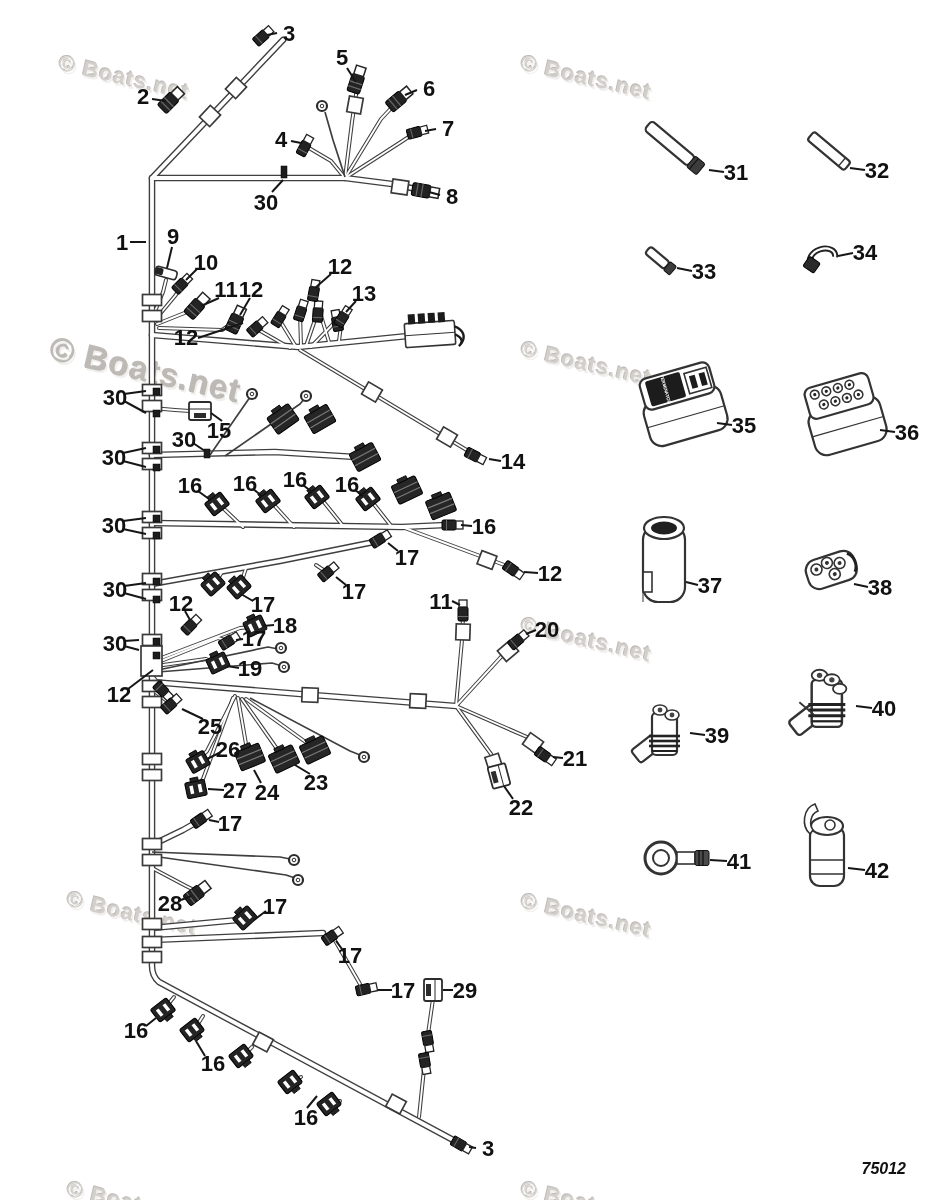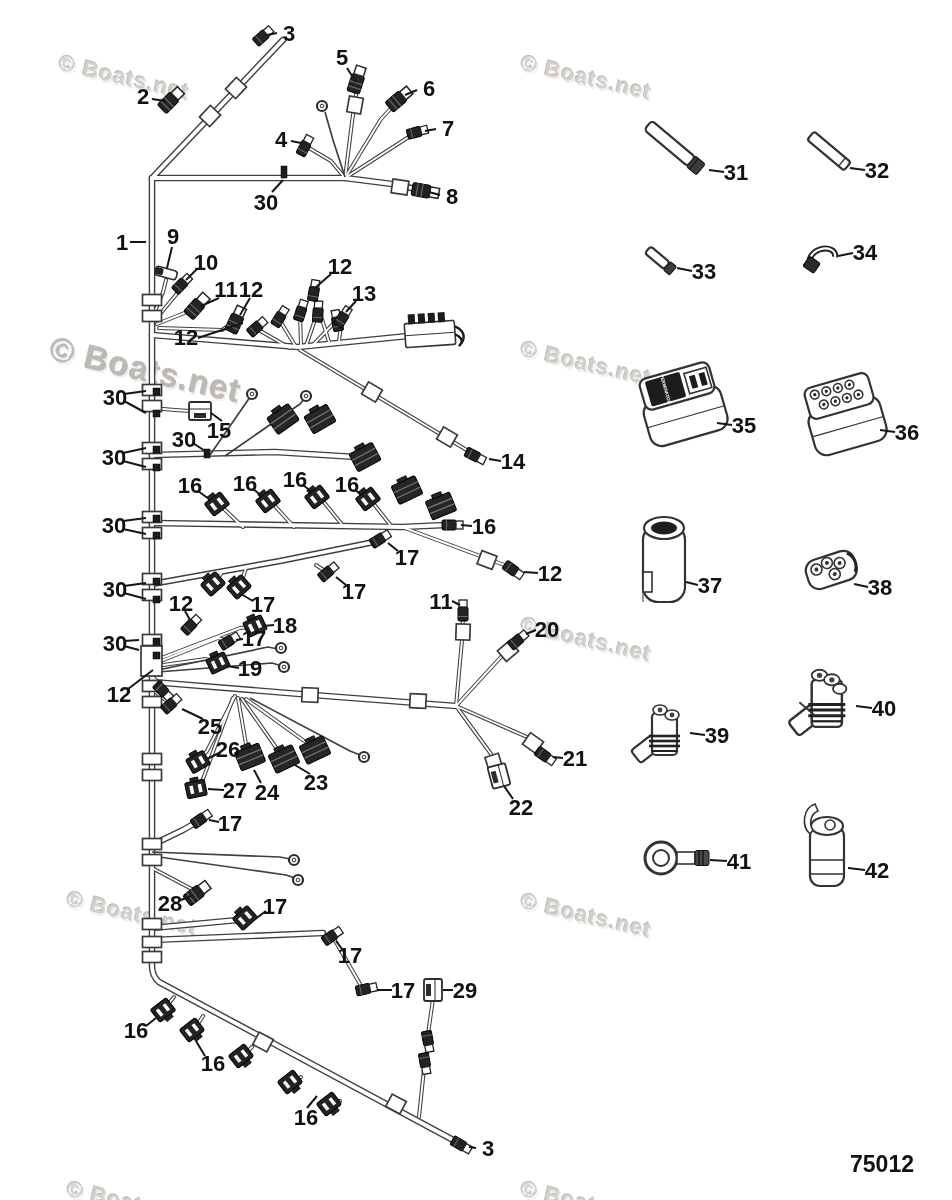--- a/index.html
+++ b/index.html
@@ -7,22 +7,22 @@
        font-family:"Liberation Sans",sans-serif;}
   #stage{position:absolute;inset:0;width:952px;height:1200px;}
   
   #watermark-layer{position:absolute;inset:0;z-index:1;}
   .watermark{position:absolute;font-weight:bold;letter-spacing:1px;
              color:#d3d0cc;white-space:nowrap;
              text-shadow:2px 2px 0 #f1f0ee,-1px -1px 0 #bfbcb8;
              transform:rotate(13deg);transform-origin:left top;}
   .watermark.big{color:#bdbab6;}
   #diagram-svg{position:absolute;inset:0;z-index:2;}
-  #diagram-number{position:absolute;z-index:3;right:38px;bottom:22px;
-                  font-weight:bold;font-size:23px;color:#111;}
+  #diagram-number{position:absolute;z-index:3;right:46px;bottom:22px;
+                  font-weight:bold;font-size:16px;color:#111;font-style:italic;}
   
   .t-out6{stroke:#3f3f3f;stroke-width:6.6;fill:none;stroke-linejoin:round;stroke-linecap:round}
   .t-in6 {stroke:#ffffff;stroke-width:3.8;fill:none;stroke-linejoin:round;stroke-linecap:round}
   .t-out3{stroke:#3f3f3f;stroke-width:4.0;fill:none;stroke-linejoin:round;stroke-linecap:round}
   .t-in3 {stroke:#ffffff;stroke-width:1.9;fill:none;stroke-linejoin:round;stroke-linecap:round}
   .wire  {stroke:#3f3f3f;stroke-width:1.7;fill:none;stroke-linejoin:round}
   .leader{stroke:#161616;stroke-width:2;fill:none}
   .callout-text{font-family:"Liberation Sans",sans-serif;font-weight:bold;font-size:22px;
                 fill:#111;text-anchor:middle;dominant-baseline:central;}
   .collar{fill:#fff;stroke:#3a3a3a;stroke-width:1.7}

